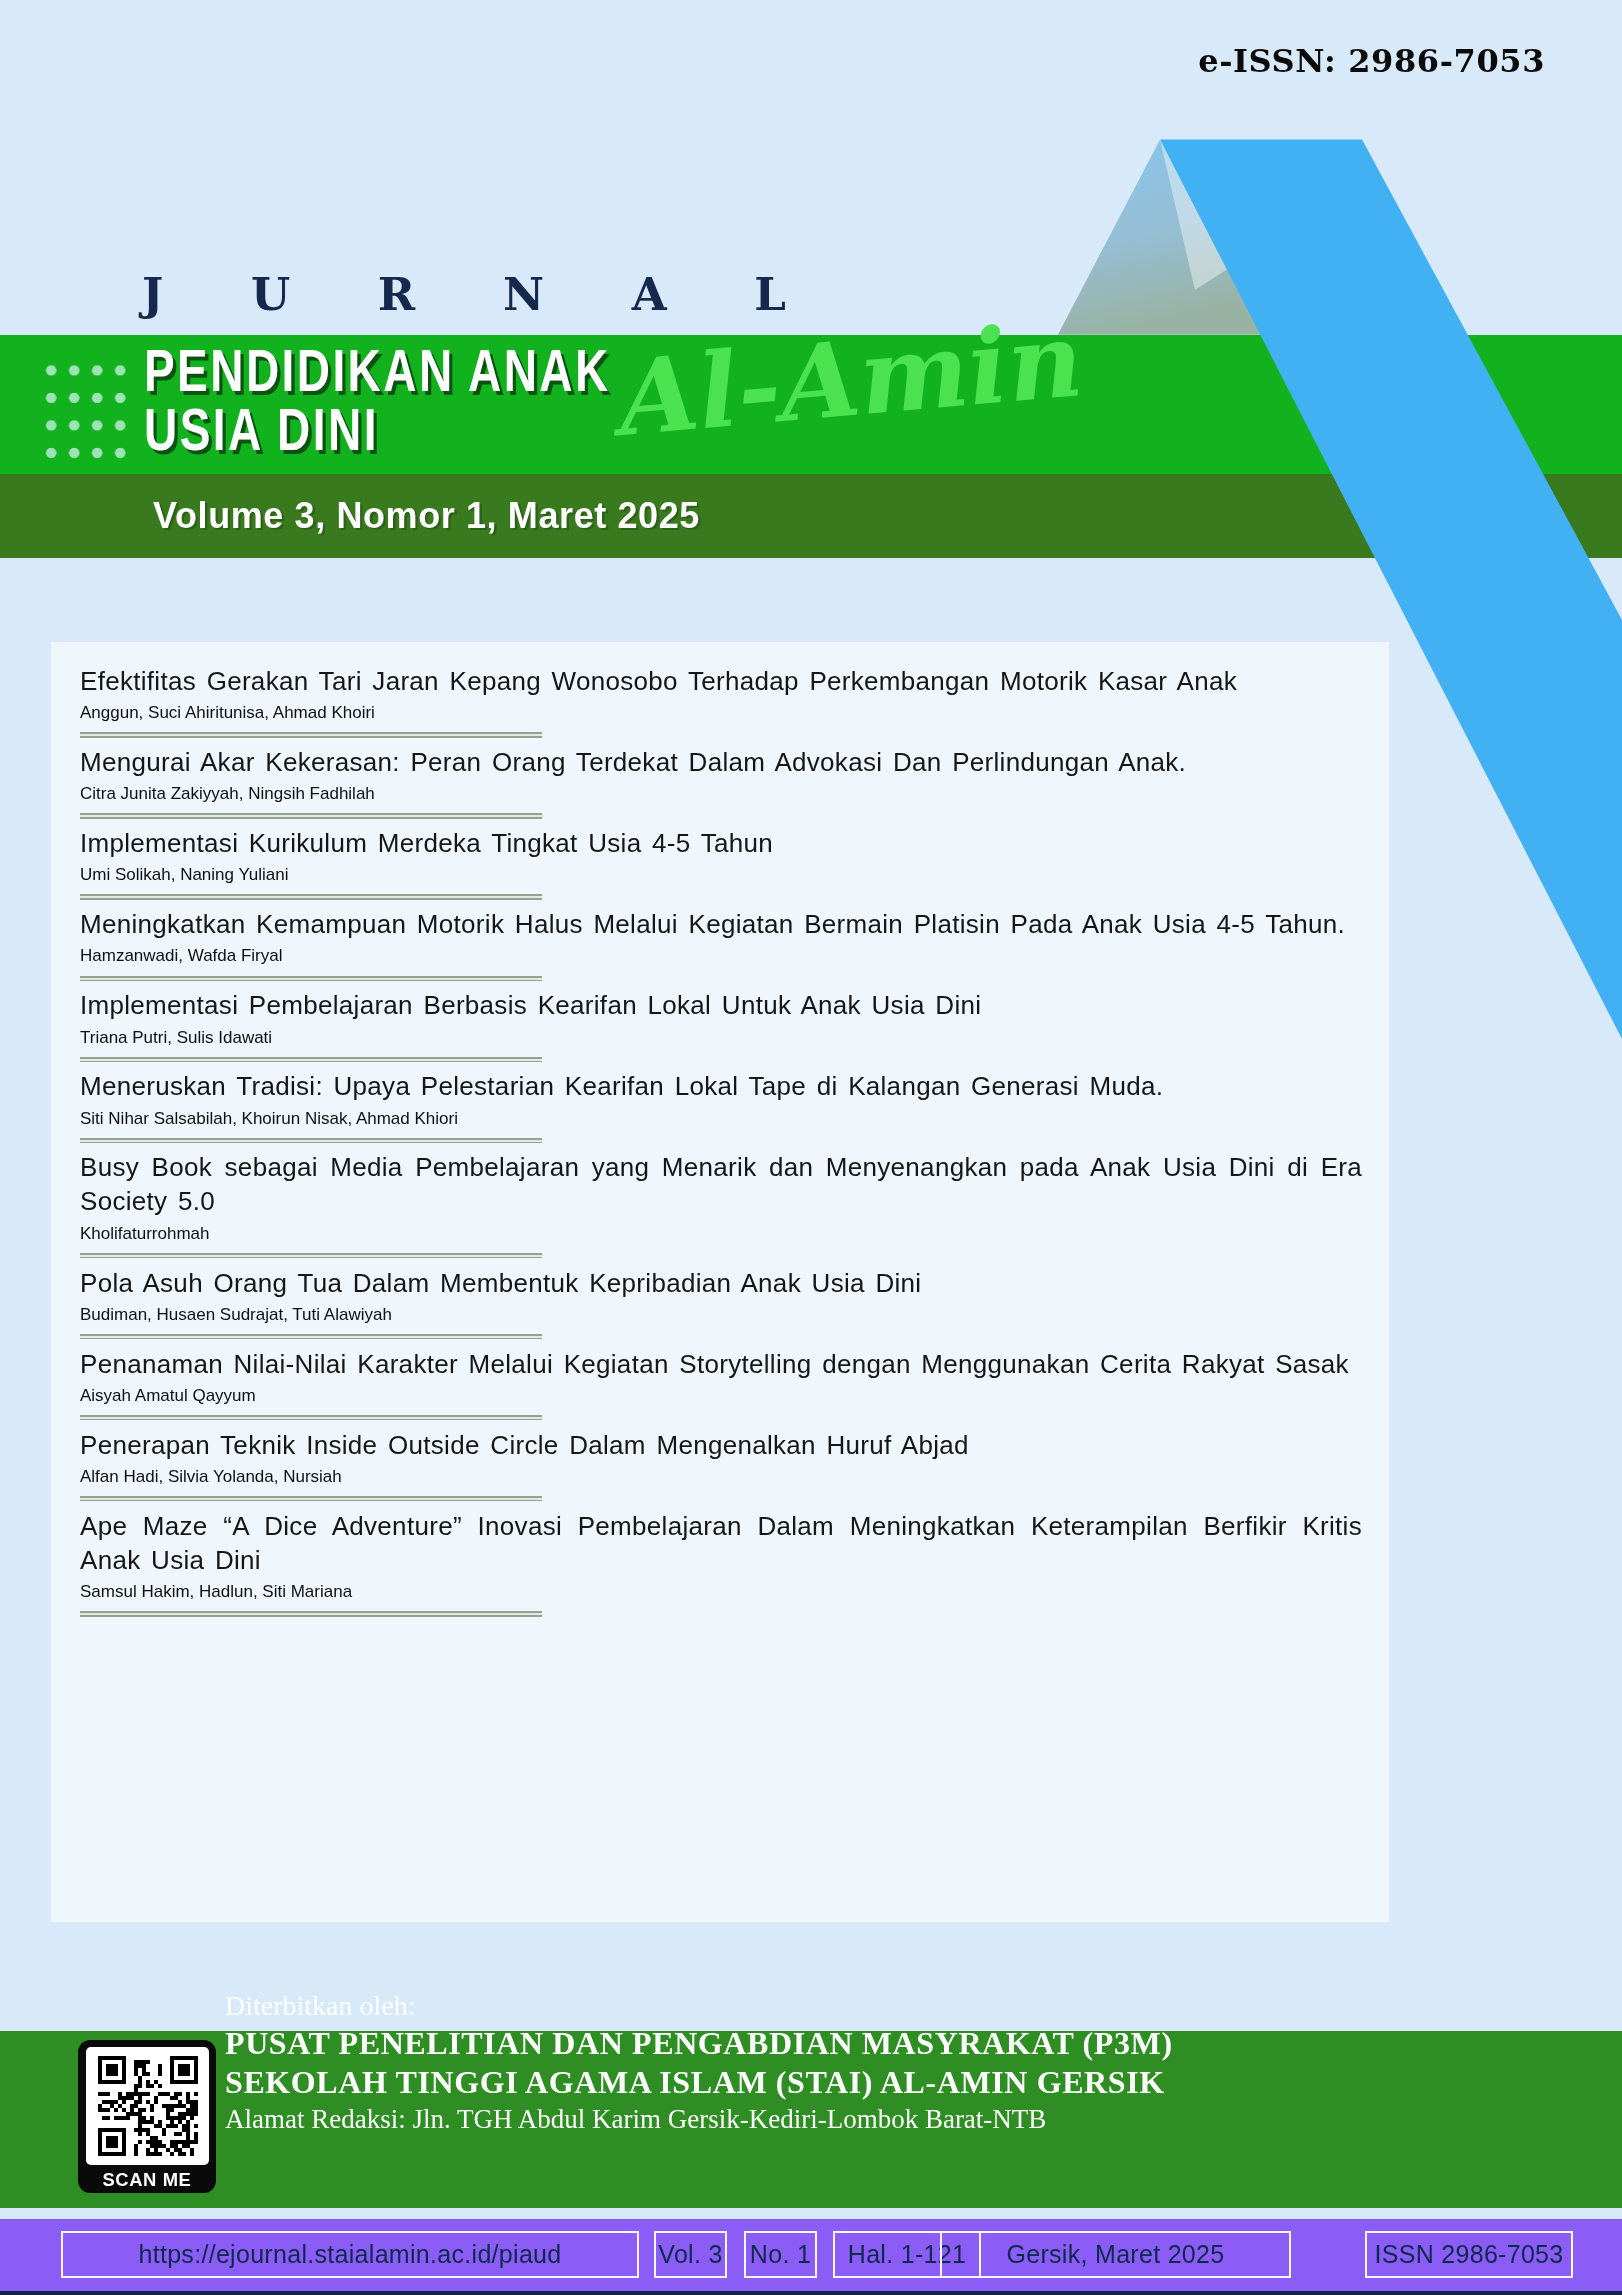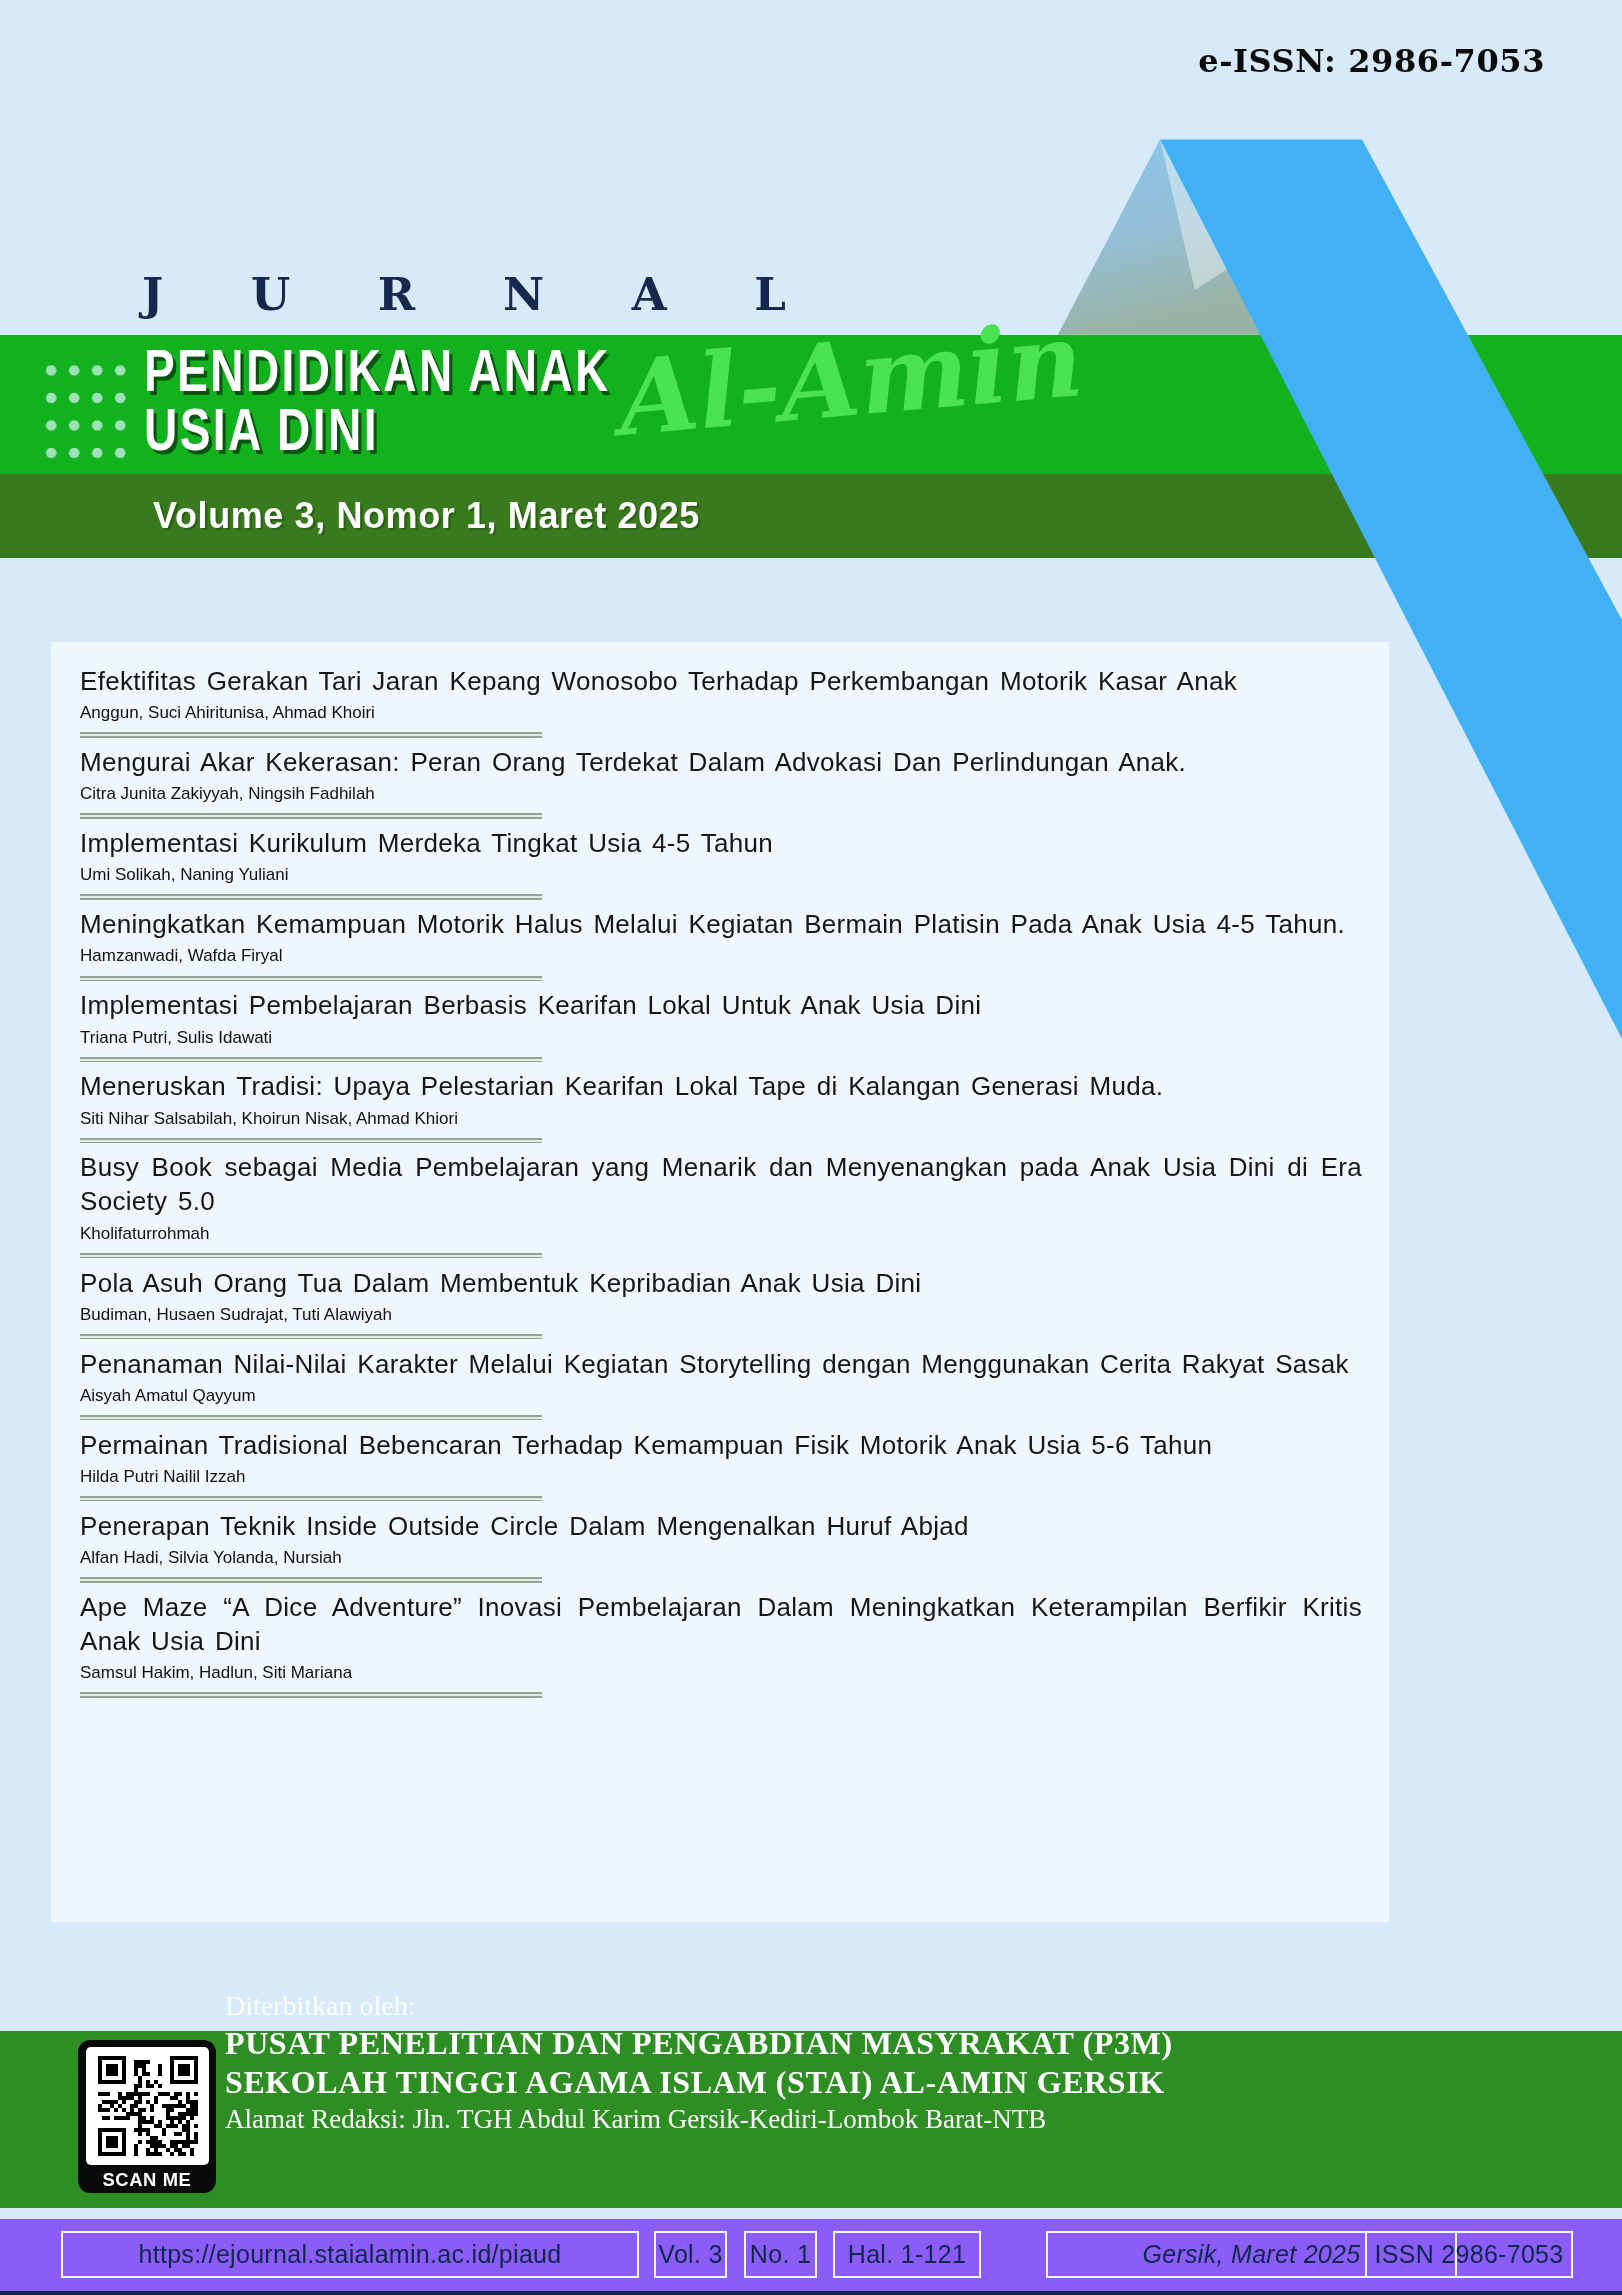--- a/index.html
+++ b/index.html
@@ -55,21 +55,21 @@
   .publisher-line{font-weight:bold;font-size:32px;line-height:39px;letter-spacing:0.6px;}
   #footer-address{font-size:27px;line-height:34px;}
   
   .bar-cell{position:absolute;top:12.2px;height:47px;box-sizing:border-box;border:2.4px solid #f2f9fd;
             display:flex;align-items:center;justify-content:center;color:#0d2a4e;font-size:25px;
             letter-spacing:0.3px;white-space:nowrap;}
   #cell-url{left:61px;width:578px;}
   #cell-vol{left:654px;width:73px;}
   #cell-no{left:744px;width:73px;}
   #cell-hal{left:833px;width:148px;}
-  #cell-place{left:1046px;width:411px;font-style:italic;}
+  #cell-place{left:940px;width:351px;}
   #cell-issn{left:1365px;width:208px;}
 </style>
 </head>
 <body>
 
 <div id="page">
 
   <div class="band" id="banner-green"></div>
   <div class="band" id="strip-dark"></div>
   <div class="band" id="footer-band"></div>
@@ -168,25 +168,20 @@
     <div class="article-authors">Budiman, Husaen Sudrajat, Tuti Alawiyah</div>
     <div class="article-sep"></div>
   </div>
 
   <div class="article">
     <div class="article-title">Penanaman Nilai-Nilai Karakter Melalui Kegiatan Storytelling dengan Menggunakan Cerita Rakyat Sasak</div>
     <div class="article-authors">Aisyah Amatul Qayyum</div>
     <div class="article-sep"></div>
   </div>
 
-  <div class="article">
-    <div class="article-title">Permainan Tradisional Bebencaran Terhadap Kemampuan Fisik Motorik Anak Usia 5-6 Tahun</div>
-    <div class="article-authors">Hilda Putri Nailil Izzah</div>
-    <div class="article-sep"></div>
-  </div>
 
   <div class="article">
     <div class="article-title">Penerapan Teknik Inside Outside Circle Dalam Mengenalkan Huruf Abjad</div>
     <div class="article-authors">Alfan Hadi, Silvia Yolanda, Nursiah</div>
     <div class="article-sep"></div>
   </div>
 
   <div class="article">
     <div class="article-title">Ape Maze “A Dice Adventure” Inovasi Pembelajaran Dalam Meningkatkan Keterampilan Berfikir Kritis Anak Usia Dini</div>
     <div class="article-authors">Samsul Hakim, Hadlun, Siti Mariana</div>

